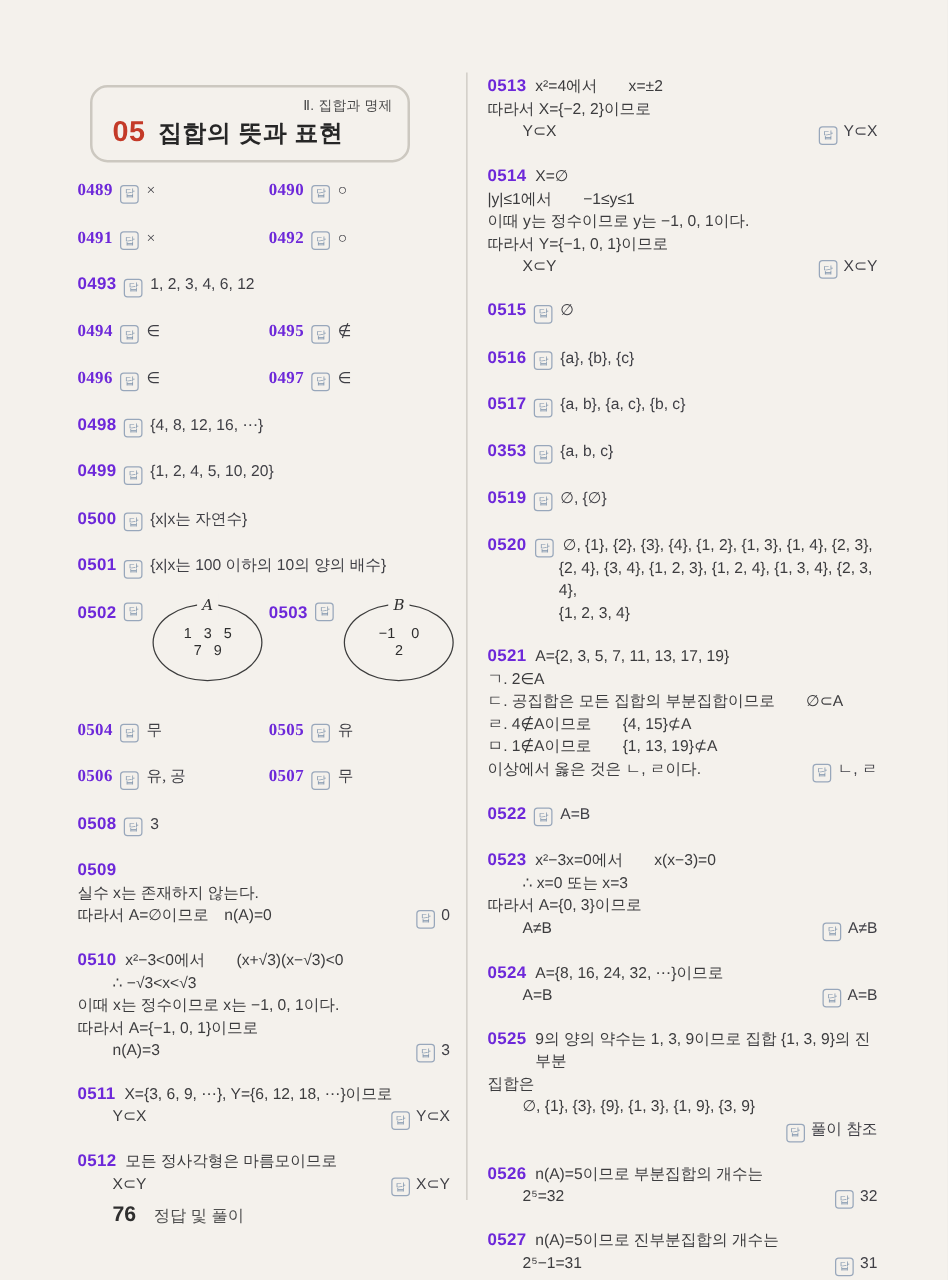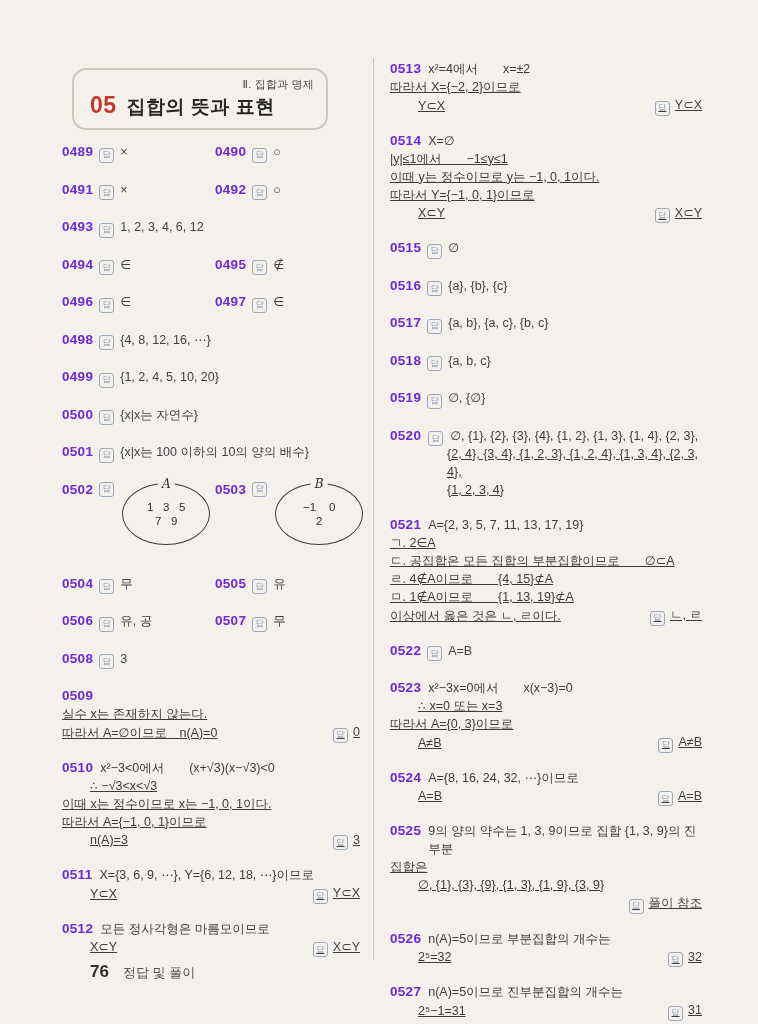--- a/index.html
+++ b/index.html
@@ -36,26 +36,26 @@
   .col-left{left:62px;top:143px;width:298px;}
   .col-right{left:390px;top:60px;width:312px;}
 
   .num{font-size:13.5px;font-weight:bold;color:#6d28d9;letter-spacing:0.3px;white-space:nowrap;}
   .badge{
     display:inline-flex;align-items:center;justify-content:center;
     width:13px;height:13px;border:1px solid #98a7bb;border-radius:3px;
     font-size:8px;color:#8095ad;flex:0 0 auto;position:relative;top:1px;
   }
   .row{margin-bottom:19px;}
-  .pair{display:grid;grid-template-columns:153px 1fr;margin-bottom:19px;}
+  .pair{display:grid;grid-template-columns:153px 1fr;margin-bottom:19px;font-family:Liberation Serif, serif;}
   .cell{display:flex;align-items:baseline;gap:6px;}
   .ans-inline{color:#3f3f45;}
 
   .worked{margin-bottom:17px;}
-  .line{display:flex;align-items:flex-end;gap:6px;text-decoration:underline;}
+  .line{display:flex;align-items:flex-start;gap:6px;}
   .line .txt{flex:1 1 auto;}
   .ind1{padding-left:28px;}
   .ind2{padding-left:57px;}
   .chip{display:inline-flex;align-items:baseline;gap:5px;white-space:nowrap;color:#46464e;}
   .firstline{display:flex;align-items:baseline;gap:7px;}
 
   
   .venn-row{display:grid;grid-template-columns:153px 1fr;margin-bottom:16px;min-height:78px;}
   .venn-cell{display:flex;align-items:flex-start;gap:6px;}
   .oval{
@@ -345,21 +345,21 @@
       </div>
       <div class="row">
         <div class="cell">
           <span class="num">0517</span>
           <span class="badge">답</span>
           <span class="ans-inline">{a, b}, {a, c}, {b, c}</span>
         </div>
       </div>
       <div class="row">
         <div class="cell">
-          <span class="num">0518</span>
+          <span class="num">0353</span>
           <span class="badge">답</span>
           <span class="ans-inline">{a, b, c}</span>
         </div>
       </div>
       <div class="row">
         <div class="cell">
           <span class="num">0519</span>
           <span class="badge">답</span>
           <span class="ans-inline">∅, {∅}</span>
         </div>

